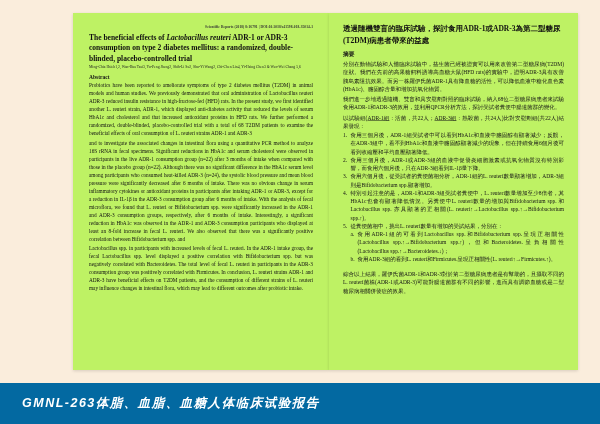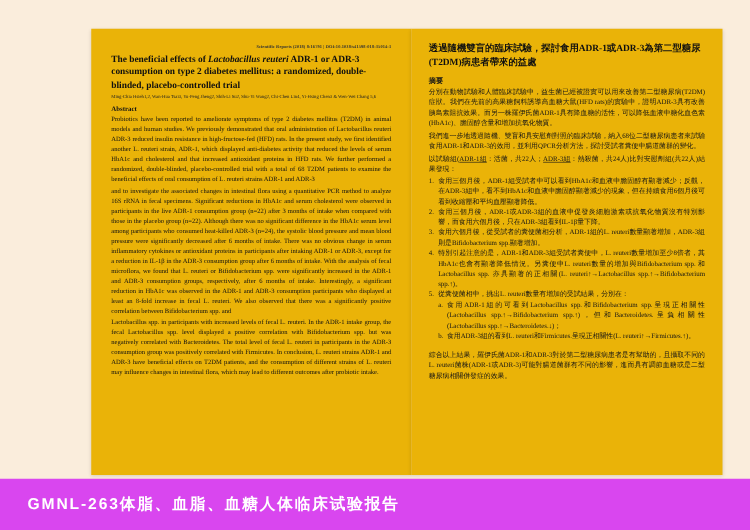--- a/index.html
+++ b/index.html
@@ -5,23 +5,23 @@
   * { margin:0; padding:0; box-sizing:border-box; }
   html,body { width:600px; height:424px; }
   body {
     position:relative;
     overflow:hidden;
     background:#faeddc;
     font-family:"Liberation Serif", serif;
   }
   .page {
     position:absolute;
-    top:23px;
+    top:13px;
     height:357px;
-    background:#eab308;
+    background:#bef264;
     box-shadow:0 1px 3px rgba(0,0,0,.14);
     overflow:hidden;
   }
   .left-page  { left:25px;  width:256px;margin-left:48px; }
   .right-page { left:329px; width:249px; }
 
   
   .scale-wrap {
     width:200%;
     height:200%;
@@ -120,15 +120,15 @@
       <div class="li sub">
         <span class="num">b.</span>
         <span class="txt">食用ADR-3組的看到L. reuteri和Firmicutes.呈現正相關性(L. reuteri↑→Firmicutes.↑)。</span>
       </div>
     </div>
 
     <p class="zh concl">綜合以上結果，羅伊氏菌ADR-1和ADR-3對於第二型糖尿病患者是有幫助的，且攝取不同的L. reuteri菌株(ADR-1或ADR-3)可能對腸道菌群有不同的影響，進而具有調節血糖或是二型糖尿病相關併發症的效果。</p>
   </div>
 </div>
 
-<div class="footer" style="background: #d946ef;">
+<div class="footer" style="background: #0369a1; font-style: italic;">
   <div class="footer-text" style="color: rgb(255, 255, 255);">GMNL-263体脂、血脂、血糖人体临床试验报告</div>
 </div>
 
 </body></html>

